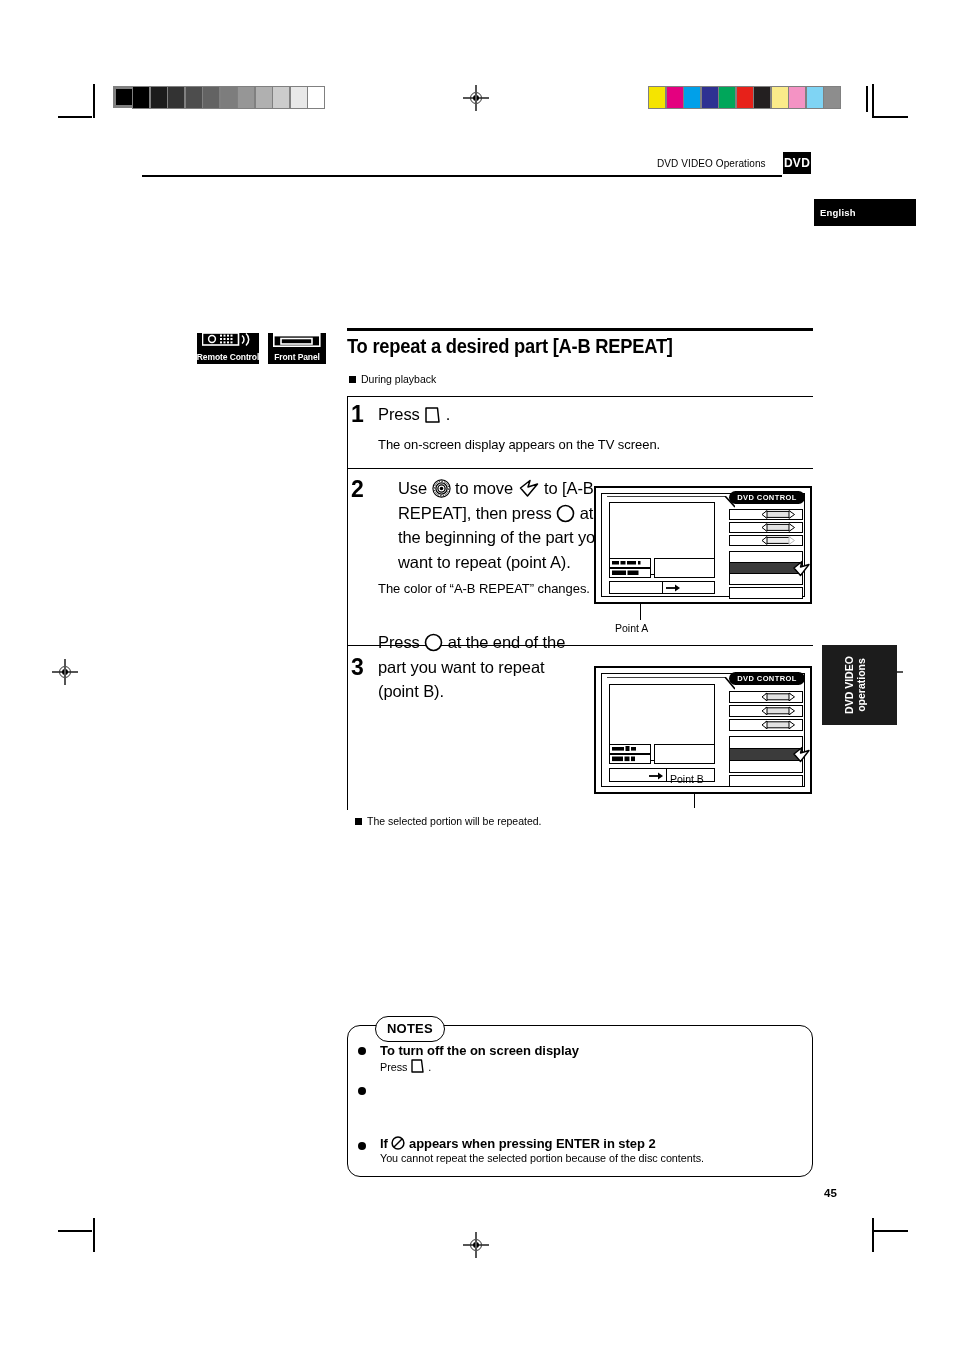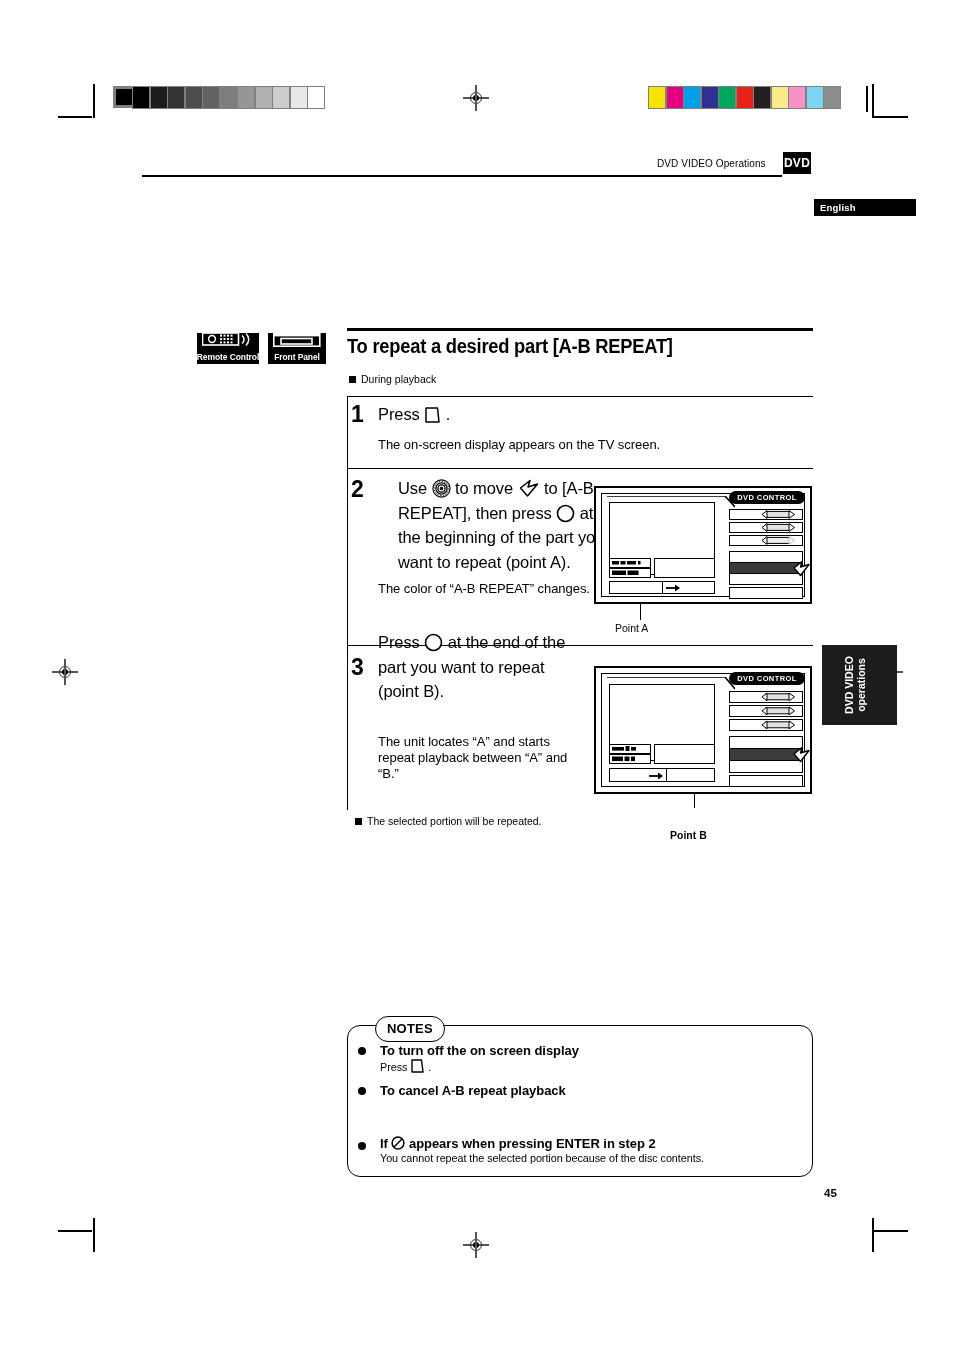--- a/index.html
+++ b/index.html
@@ -343,21 +343,21 @@
       <div class="sw" style="background: rgb(250, 235, 138);"></div>
       <div class="sw" style="background: rgb(244, 147, 196);"></div>
       <div class="sw" style="background: rgb(127, 212, 244);"></div>
       <div class="sw" style="background: rgb(141, 141, 141);"></div>
     </div>
   <div class="cropmark" style="left:866px;top:86px;width:1.6px;height:26px;"></div>
 
   <div class="head-title" style="left:657px;top:158px;">DVD VIDEO Operations</div>
   <div class="head-rule" style="left:142px;top:175px;width:640px;"></div>
   <div class="dvd-tab" style="left:783px;top:152px;width:28px;height:22px;">DVD</div>
-  <div class="lang-tab" style="left:814px;top:199px;width:96px;height:17px;">English</div>
+  <div class="lang-tab" style="left:814px;top:199px;width:96px;height:27px;">English</div>
 
   <div class="side-tab" style="left:822px;top:645px;width:75px;height:80px;">
     <div class="vert">
       <span>DVD VIDEO</span><br>
       <span>operations</span>
     </div>
   </div>
 
   <div class="badge" style="left:197px;top:333px;width:62px;height:31px;">
     <div class="art">
@@ -523,21 +523,20 @@
     <span>Press</span>
     <span class="ic ic-ent">
       <svg width="19" height="19" viewBox="0 0 19 19">
         <circle cx="9.5" cy="9.5" r="8" fill="#fff" stroke="#000" stroke-width="1.6"></circle>
       </svg>
     </span>
     <span>at the end of the</span>
     <span>part you want to repeat</span>
     <span>(point B).</span>
   </div>
-  <div class="step-desc" style="left:378px;top:734px;width:200px;">The unit locates “A” and starts repeat playback between “A” and “B.”</div>
 
   <div class="tv" style="left:594px;top:666px;width:218px;height:128px;">
     <div class="tv-inner"></div>
     <div class="cell" style="left:13px;top:16px;width:106px;height:77px;"></div>
     <svg style="position:absolute;left:11px;top:9px;" width="128" height="13" viewBox="0 0 128 13">
       <path d="M0 0 H118 L128 12" fill="none" stroke="#000" stroke-width="1.6"></path>
     </svg>
     <div class="dvdctl" style="left:133px;top:4px;width:76px;height:13px;">DVD CONTROL</div>
 
     <div class="cell" style="left:133px;top:23px;width:74px;height:12px;"></div>
@@ -584,21 +583,21 @@
 
     <div class="cell" style="left:13px;top:100px;width:106px;height:14px;"></div>
     <svg style="position:absolute;left:53px;top:104px;" width="15" height="8" viewBox="0 0 15 8">
       <path d="M0 4 H10" stroke="#000" stroke-width="1.8"></path>
       <path d="M9 0.6 L14 4 L9 7.4 Z" fill="#000"></path>
     </svg>
     <div class="cell" style="left:70px;top:100px;width:49px;height:14px;border-width:1.8px;"></div>
   </div>
 
   <div class="leader" style="left:694px;top:794px;height:14px;"></div>
-  <div class="point-label" style="left:670px;top:829px;font-weight:bold;">Point B</div>
+  <div class="point-label" style="left:670px;top:773px;">Point B</div>
 
   <div class="sub-bullet" style="left:355px;top:815px;">
     <span class="sq"></span>
     <span>The selected portion will be repeated.</span>
   </div>
 
   <div class="notes" style="left:347px;top:1025px;width:466px;height:152px;"></div>
   <div class="notes-tag" style="left:375px;top:1016px;height:21px;">NOTES</div>
 
   <div class="note-dot" style="left:358px;top:1047px;"></div>
@@ -610,21 +609,20 @@
         <svg width="15" height="16" viewBox="0 0 15 16">
           <path d="M2 2 H11.5 L13 14 H2 Z" fill="#fff" stroke="#000" stroke-width="1.4" stroke-linejoin="round"></path>
         </svg>
       </span>
       <span>.</span>
     </div>
   </div>
 
   <div class="note-dot" style="left:358px;top:1087px;"></div>
   <div class="note-item" style="left:380px;top:1083px;width:420px;">
-    <div class="note-title">To cancel A-B repeat playback</div>
   </div>
 
   <div class="note-dot" style="left:358px;top:1142px;"></div>
   <div class="note-item" style="left:380px;top:1136px;width:420px;">
     <div class="note-title">
       <span>If</span>
       <span class="ic ic-no">
         <svg width="14" height="14" viewBox="0 0 14 14">
           <circle cx="7" cy="7" r="5.9" fill="#fff" stroke="#000" stroke-width="1.5"></circle>
           <line x1="3" y1="11" x2="11" y2="3" stroke="#000" stroke-width="1.5"></line>

